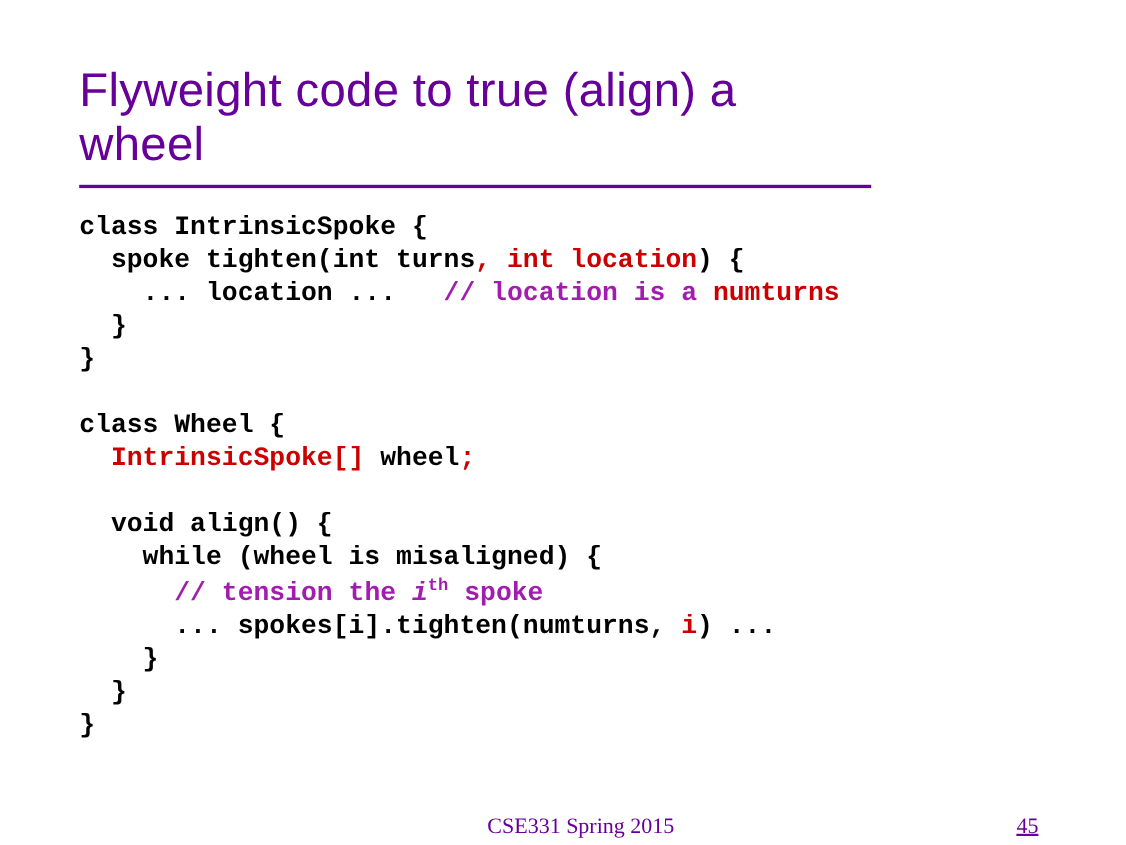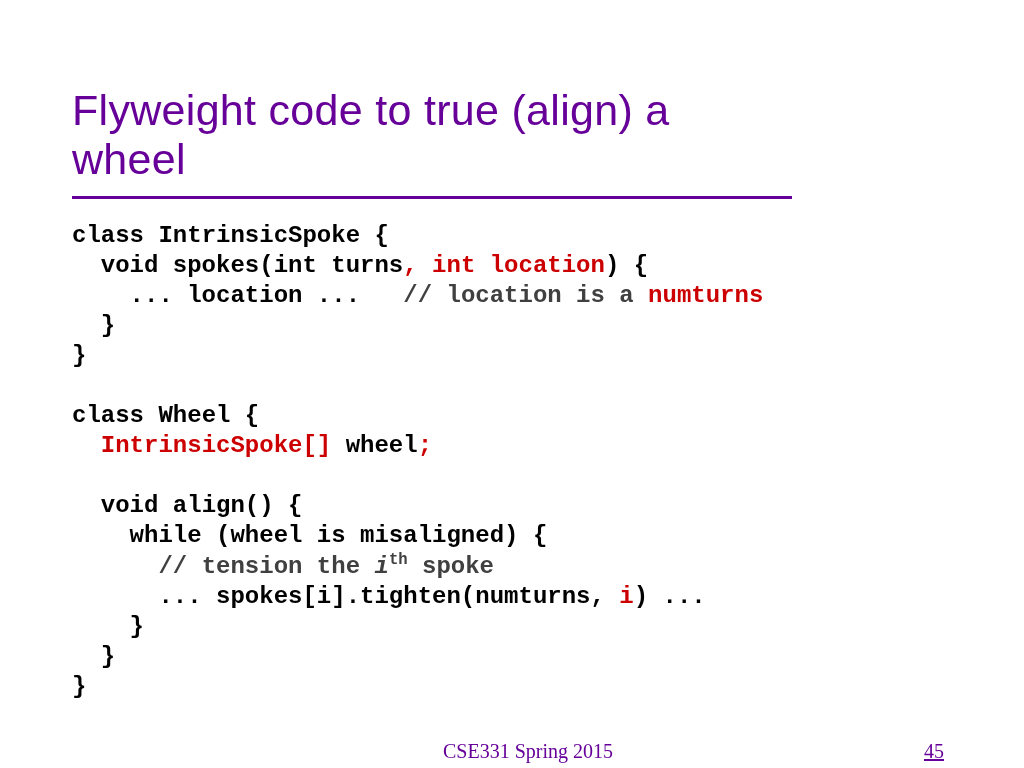--- a/index.html
+++ b/index.html
@@ -8,21 +8,21 @@
     width: 1024px;
     height: 768px;
     background: #fff;
     font-family: "Times New Roman", Times, serif;
     overflow: hidden;
   }
   .slide {
     box-sizing: border-box;
     width: 864px;
     height: 768px;
-    padding: 86px 72px 0 72px;
+    padding: 58px 72px 0 72px;
     position: relative;
   }
   .title {
     color: #660099;
     font-size: 43px;
     font-family: Arial, Helvetica, sans-serif;
     font-weight: 400;
     margin: 0 0 12px 0;
     letter-spacing: 0.3px;
   }
@@ -34,21 +34,21 @@
   .code {
     font-family: "Courier New", Courier, monospace;
     font-size: 24px;
     line-height: 1.25;
     font-weight: bold;
     color: #000;
     white-space: pre;
   }
   .k-blue   { color: #000000; }
   .k-red    { color: #cc0000; }
-  .k-purple { color: #404040; }
+  .k-purple { color: #a21caf; }
   .sup      { font-size: 0.65em; vertical-align: super; }
   .ital     { font-style: italic; }
   .footer {
     position: absolute;
     bottom: 28px;
     left: 0;
     width: 1024px;
     font-family: "Times New Roman", serif;
     font-size: 20px;
     color: #660099;
@@ -66,21 +66,21 @@
   }
 </style>
 </head>
 <body>
 
 <div class="slide">
   <h1 class="title">Flyweight code to true (align) a wheel</h1>
   <hr class="rule">
 
   <div class="code"><span>class </span><span class="k-blue">IntrinsicSpoke </span><span>{</span>
-<span>  void spokes(int </span><span class="k-blue">turns</span><span class="k-red">, </span><span class="k-red">int location</span><span>) {</span>
+<span>  spoke tighten(int </span><span class="k-blue">turns</span><span class="k-red">, </span><span class="k-red">int location</span><span>) {</span>
 <span>    ... location ...   </span><span class="k-purple">// location is a </span><span class="k-red">numturns</span>
 <span>  }</span>
 <span>}</span>
 <span></span>
 <span>class </span><span class="k-blue">Wheel </span><span>{</span>
 <span>  </span><span class="k-red">IntrinsicSpoke[] </span><span class="k-blue">wheel</span><span class="k-red">;</span>
 <span></span>
 <span>  void </span><span class="k-blue">align</span><span>() {</span>
 <span>    while (wheel is misaligned) {</span>
 <span>      </span><span class="k-purple">// tension the </span><span class="k-purple ital">i</span><span class="k-purple sup">th</span><span class="k-purple"> spoke</span>

